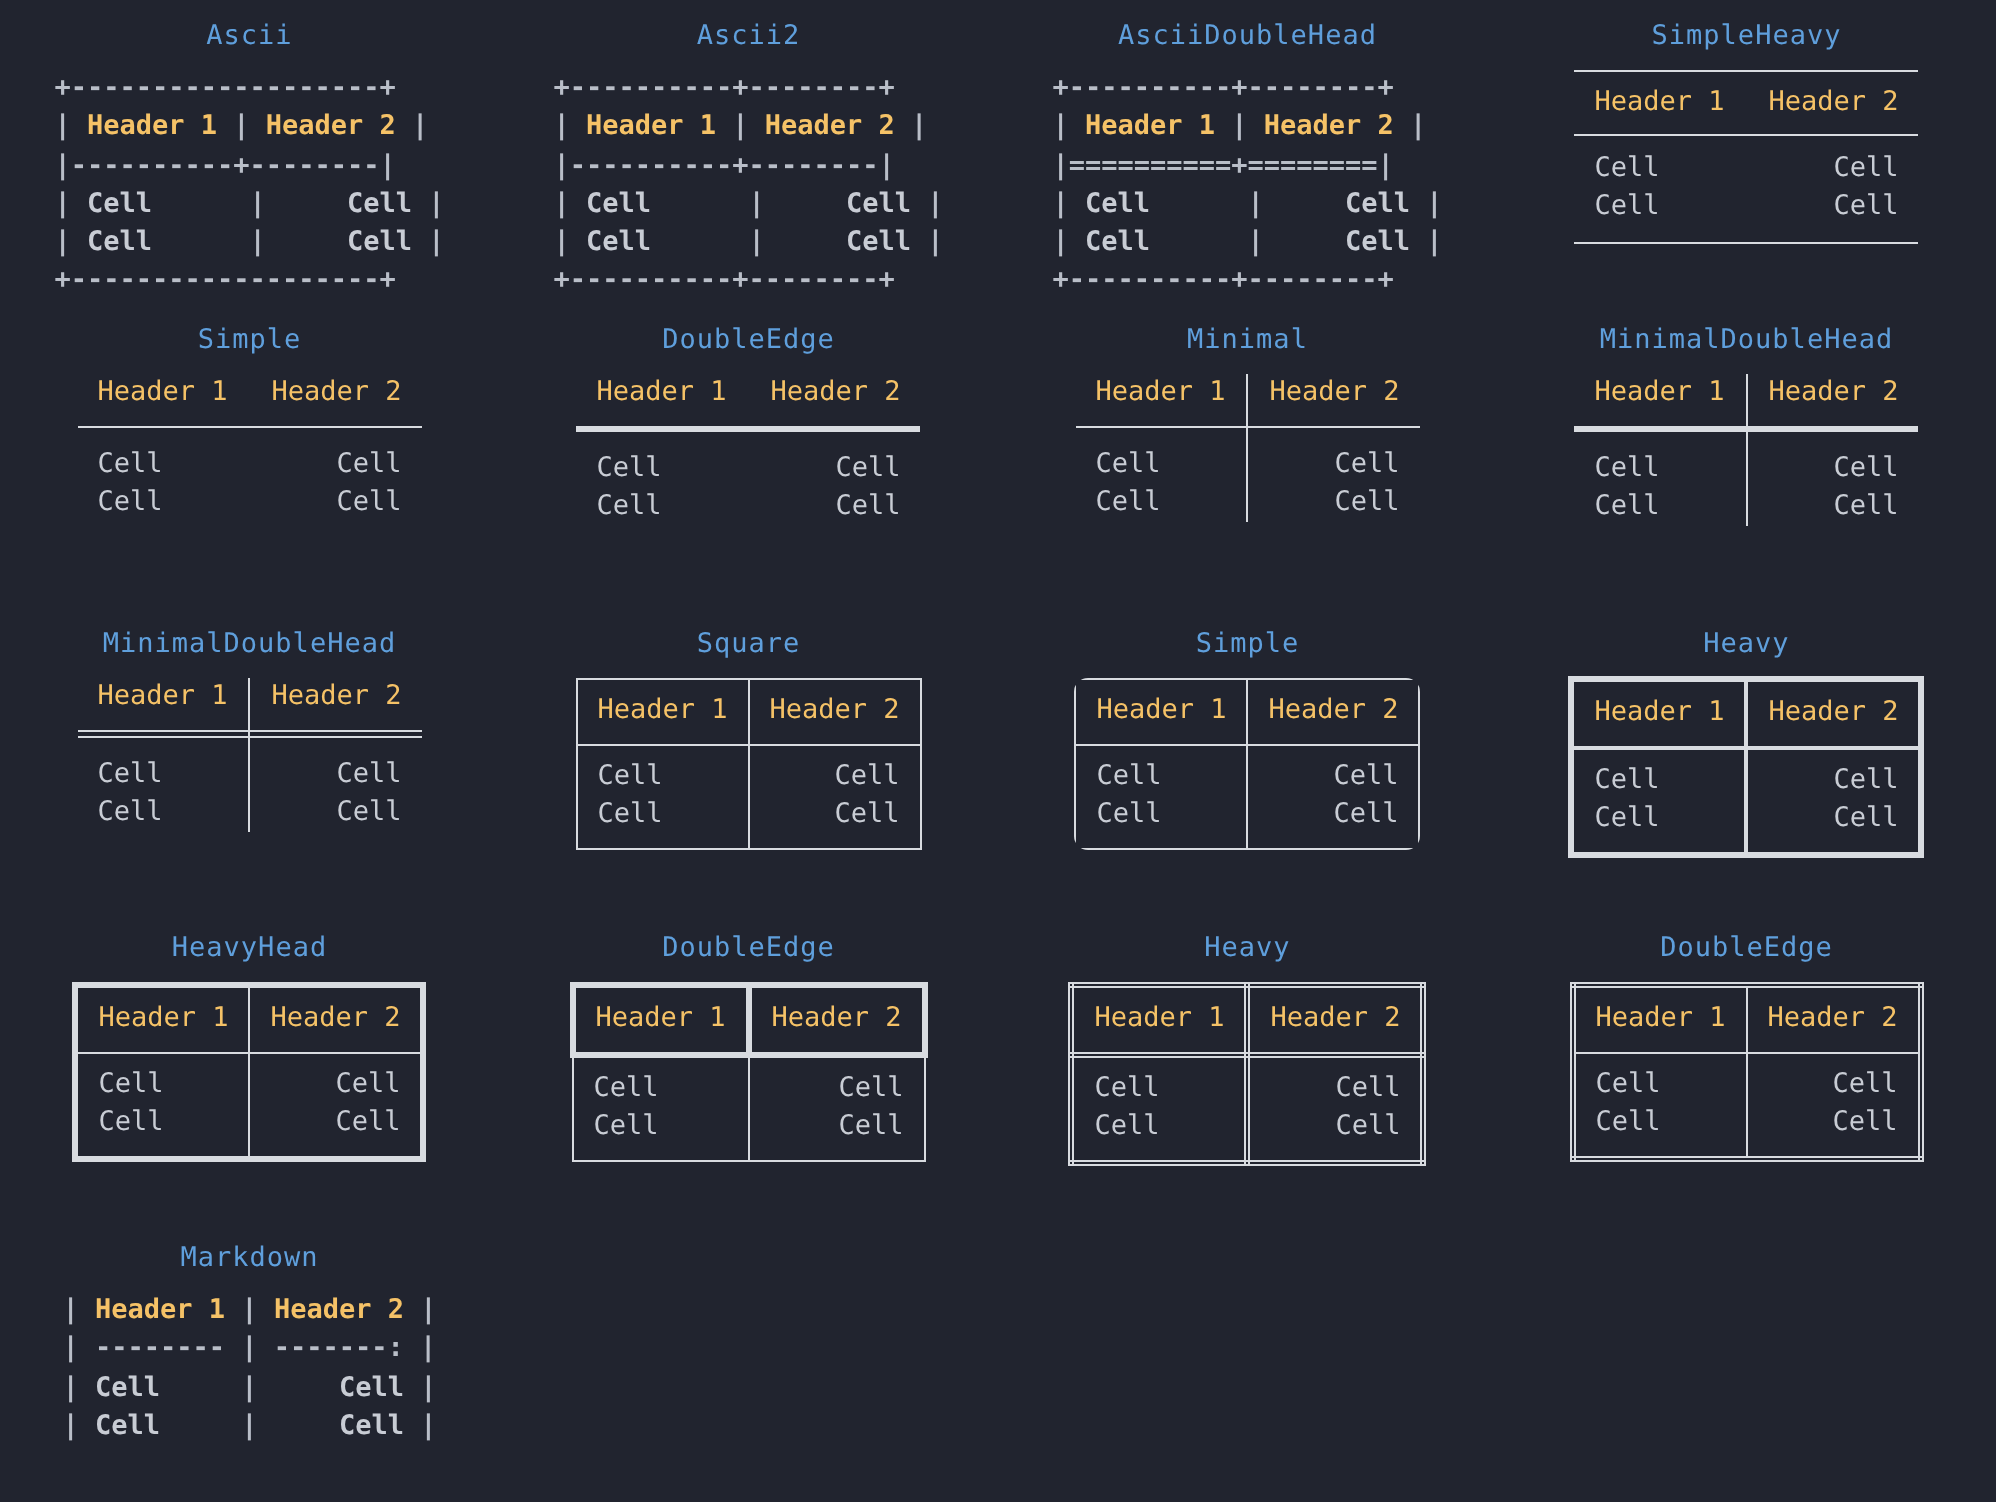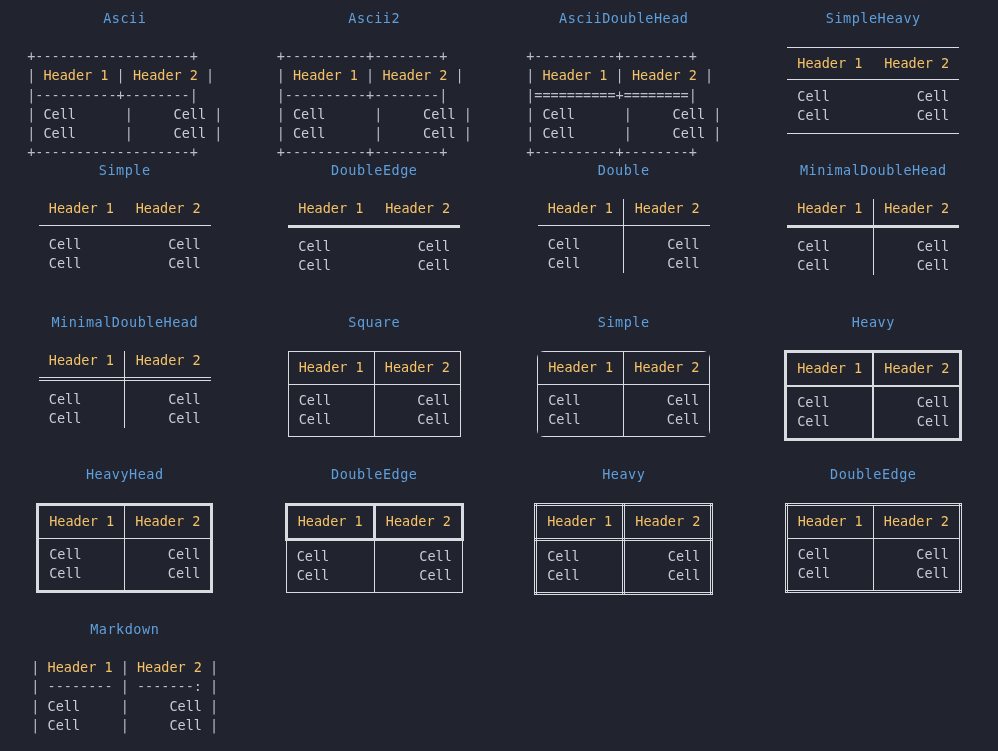--- a/index.html
+++ b/index.html
@@ -24,21 +24,20 @@
   #grid{
     display:grid;
     grid-template-columns:repeat(4,249.5px);
     grid-template-rows:152px 152px 152px 155px 140px;
     width:998px;height:751px;
   }
   .cellbox{
     position:relative;
     display:flex;flex-direction:column;align-items:center;
     padding-top:10px;
-    gap:12px;
   }
   .t-title{
     color:var(--title);
     font-size:13.5px;
     letter-spacing:.5px;
     margin-bottom:9px;
     white-space:nowrap;
   }
   .tblwrap{display:flex;justify-content:center;width:100%;}
   table.tbl{
@@ -61,20 +60,21 @@
   .cellstack{display:block;}
 
   
   pre.art{
     margin:0;
     font-family:"DejaVu Sans Mono","Liberation Mono",monospace;
     font-size:13.5px;
     line-height:19.3px;
     color:var(--line-dim);
     white-space:pre;
+    font-weight:bold;
   }
   pre.art .h{color:var(--header);}
   pre.art .d{color:var(--cell);}
   pre.art .b{color:var(--line-dim);}
 
   
   .s-horizontal table{border-collapse:collapse;}
   .s-horizontal th{border-top:1px solid var(--line);border-bottom:1px solid var(--line);}
   .s-horizontal tr.last td{border-bottom:1px solid var(--line);}
   .s-horizontal th .txt{padding:6px 10px 6px;}
@@ -228,21 +228,21 @@
             </tr>
             <tr class="last">
               <td class="c1 colw1 padbot"><span class="txt">Cell</span></td>
               <td class="c2 colw2 padbot"><span class="txt">Cell</span></td>
             </tr>
           </tbody>
         </table>
       </div>
     </div>
     <div class="cellbox s-minimal">
-      <div class="t-title">Double</div>
+      <div class="t-title">Minimal</div>
       <div class="tblwrap">
         <table class="tbl">
           <thead>
             <tr>
               <th class="c1 colw1"><span class="txt">Header 1</span></th>
               <th class="c2 colw2"><span class="txt">Header 2</span></th>
             </tr>
           </thead>
           <tbody>
             <tr class="first ">

